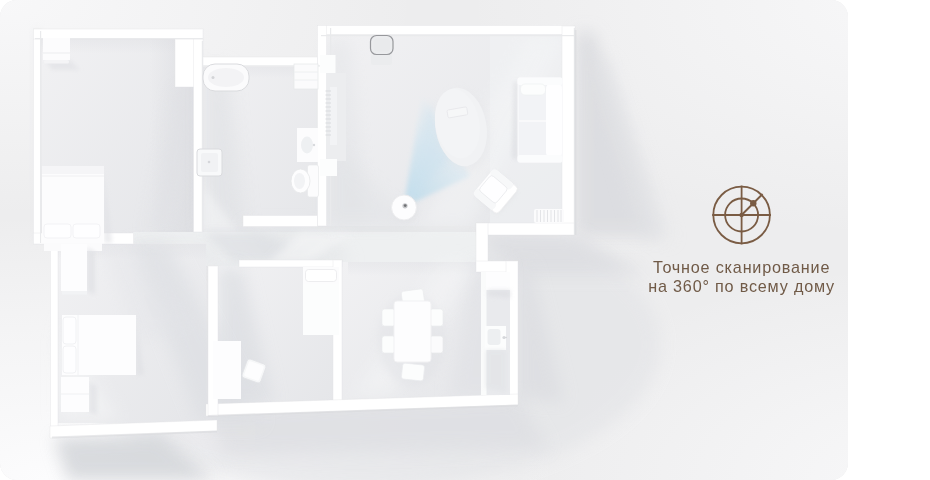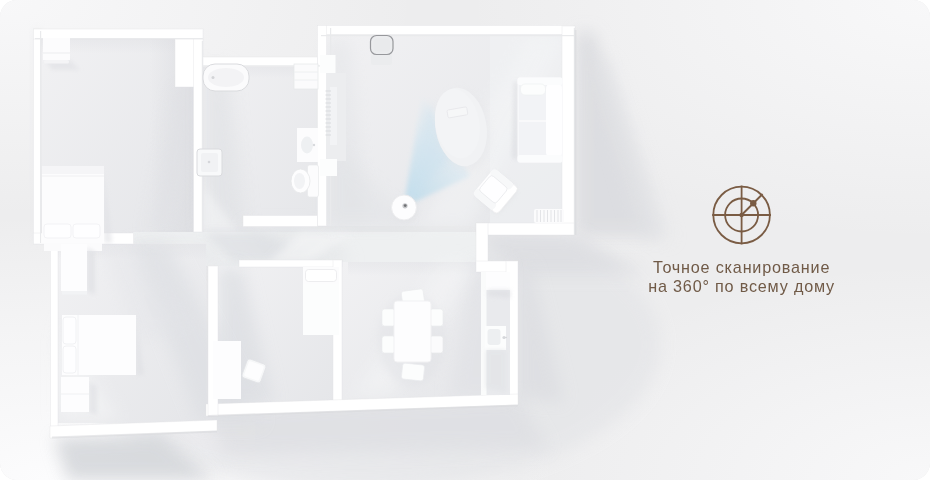--- a/index.html
+++ b/index.html
@@ -1,16 +1,16 @@
 <!DOCTYPE html>
 <html><head>
 <meta charset="utf-8">
 <style>
 html,body{margin:0;padding:0;background:#ffffff;}
-.card{position:relative;width:930px;height:480px;border-radius:17px;overflow:hidden;
+.card{position:relative;width:848px;height:480px;border-radius:17px;overflow:hidden;
 background:#efeff0;font-family:"Liberation Sans",sans-serif;}
 svg{position:absolute;left:0;top:0;}
 </style>
 </head>
 <body>
 
 <div class="card">
 <svg width="930" height="480" viewBox="0 0 930 480">
 <defs>
 <radialGradient id="cornTL" cx="0%" cy="0%" r="45%" gradientUnits="objectBoundingBox">

